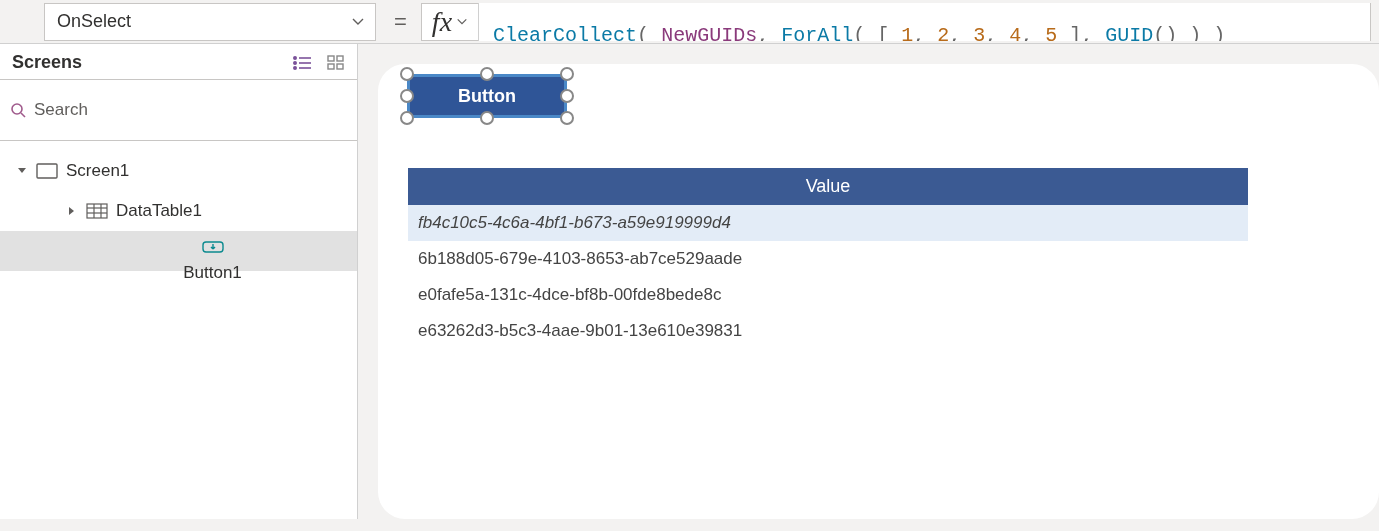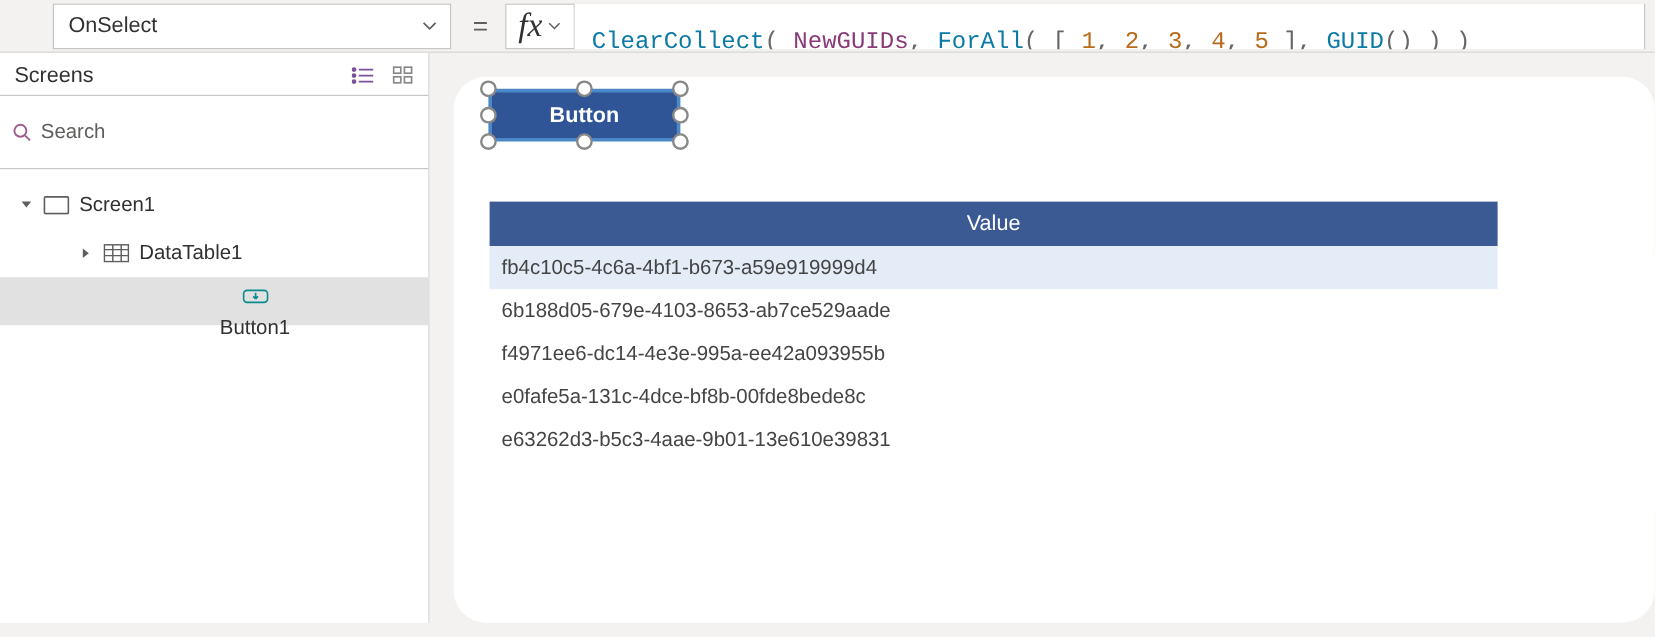--- a/index.html
+++ b/index.html
@@ -95,20 +95,21 @@
       flex-direction: column;
     }
     .left-header {
       display: flex;
       align-items: center;
       justify-content: space-between;
       padding: 8px 12px 6px 12px;
     }
     .left-title {
       font-size: 18px;
+      font-weight: bold;
     }
     .left-header-icons {
       display: flex;
       gap: 14px;
       align-items: center;
     }
     .search-box {
       margin: 0 0 6px 0;
       border: 1px solid #c8c6c4;
       border-left: none;
@@ -190,21 +191,21 @@
     .dt-header {
       background: #3b5a93;
       color: #ffffff;
       text-align: center;
       padding: 8px 0;
       font-size: 18px;
     }
     .dt-row {
       padding: 8px 10px;
     }
-    .dt-row.sel { background: #e3ecf7; }
+    .dt-row.sel { background: #e3ecf7; font-style: italic; }
 
     svg { display: block; }
   </style>
 </head>
 <body>
 
 <div class="formula-row">
   <div class="property-select">
     <span>OnSelect</span>
     <span class="chev">
@@ -342,20 +343,19 @@
       <div class="handle h-ml"></div>
       <div class="handle h-mr"></div>
       <div class="handle h-bl"></div>
       <div class="handle h-bc"></div>
       <div class="handle h-br"></div>
 
       <div class="data-table">
         <div class="dt-header">Value</div>
         <div class="dt-row sel">fb4c10c5-4c6a-4bf1-b673-a59e919999d4</div>
         <div class="dt-row">6b188d05-679e-4103-8653-ab7ce529aade</div>
-        <div class="dt-row">f4971ee6-dc14-4e3e-995a-ee42a093955b</div>
         <div class="dt-row">e0fafe5a-131c-4dce-bf8b-00fde8bede8c</div>
         <div class="dt-row">e63262d3-b5c3-4aae-9b01-13e610e39831</div>
       </div>
 
     </div>
   </div>
 </div>
 
 </body></html>

